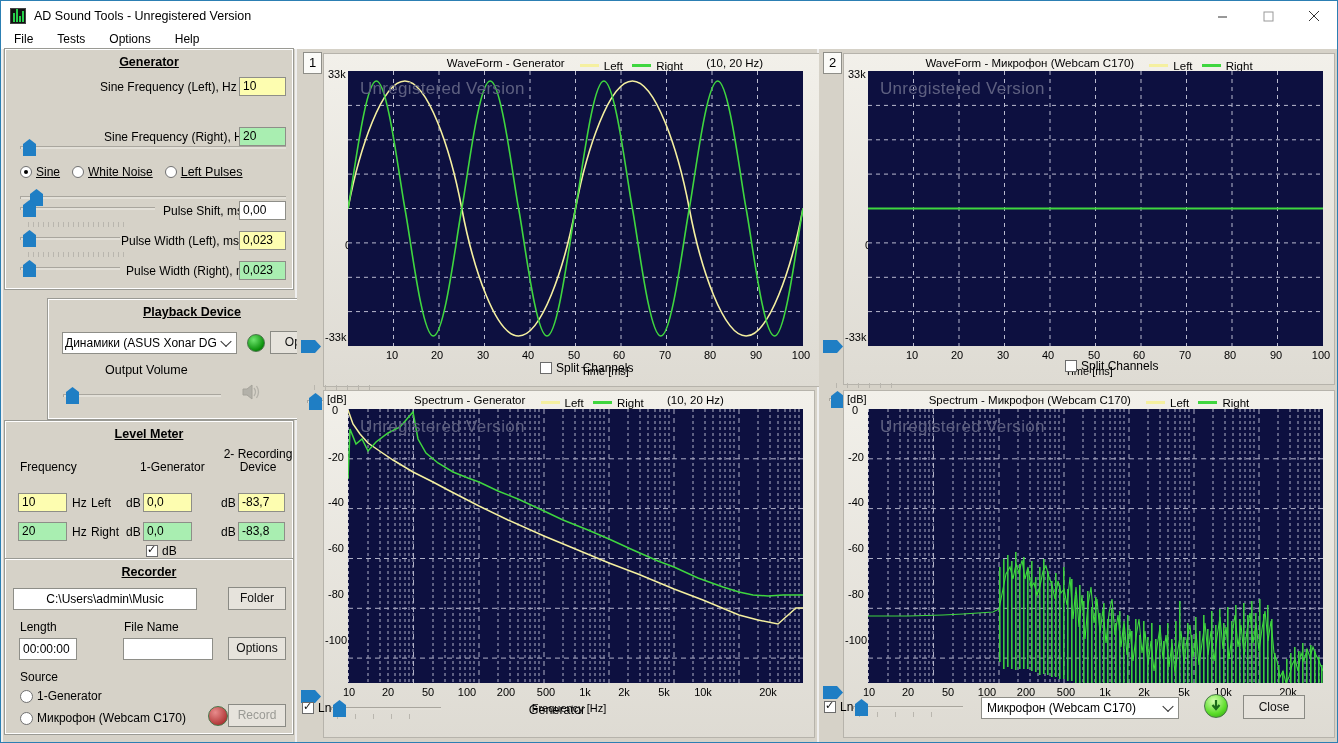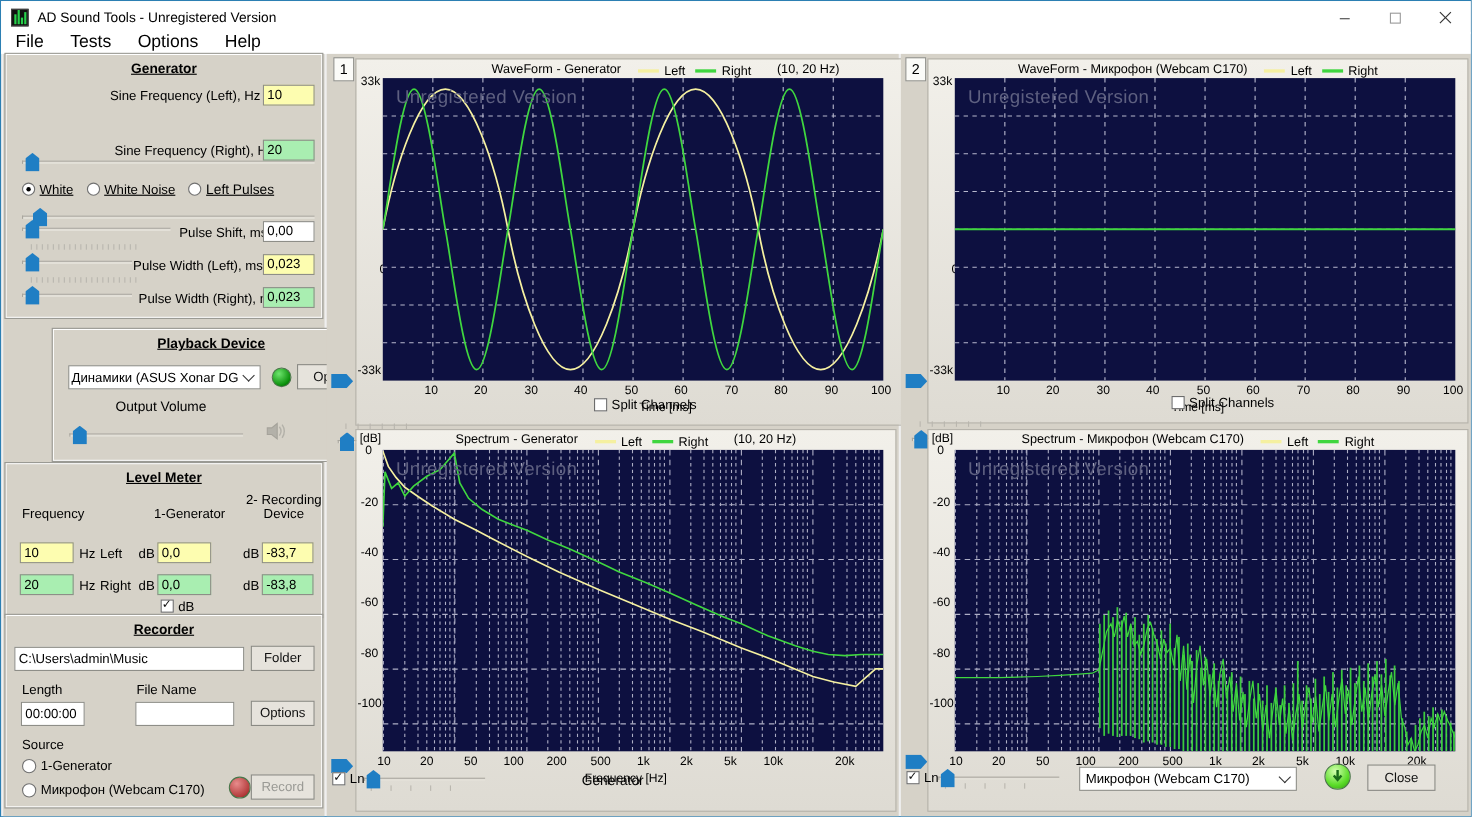--- a/index.html
+++ b/index.html
@@ -21,21 +21,21 @@
              border:1px solid #444; }
   .tb-icon i { position:absolute; bottom:1px; width:2px; background:#27d04b; display:block; }
   .tb-title { font-size:12.5px; color:#000; }
   .tb-btns { margin-left:auto; display:flex; height:30px; }
   .tb-btn { width:46px; height:30px; display:flex; align-items:center;
             justify-content:center; color:#222; font-size:13px; }
 
   
   .menubar { position:absolute; left:0; top:28px; width:1336px; height:20px;
              background:#ffffff; display:flex; align-items:center;
-             padding-left:10px; gap:18px; font-size:16px; }
+             padding-left:10px; gap:18px; font-size:12px; }
   .menubar span { cursor:default; padding:1px 3px; }
 
   
   .left-col  { position:absolute; left:2px;  top:48px; width:292px; height:693px; background:#d6d2c8; }
   .mid-col   { position:absolute; left:296px; top:48px; width:520px; height:693px; background:#d6d2c8; }
   .right-col { position:absolute; left:818px; top:48px; width:518px; height:693px; background:#d6d2c8; }
 
   
   .grp { position:absolute; left:2px; width:288px; background:#d6d2c8;
          border:1px solid #fff; outline:1px solid #9a9a94; }
@@ -170,21 +170,21 @@
       <div class="lbl" style="position:absolute; left:98px; top:80px;">Sine Frequency (Right), Hz</div>
       <div class="fld grn" style="position:absolute; left:233px; top:77px; width:47px;">20</div>
       <div class="slider" style="left:14px; top:140px; width:266px;">
         <div class="track"></div>
         <div class="thumb" style="left:10px;"></div>
       </div>
 
       <div style="position:absolute; left:14px; top:115px; display:flex; gap:12px; align-items:center;">
         <label class="radio">
           <span class="dot on"></span>
-          <span class="ul">White</span>
+          <span class="ul">Sine</span>
         </label>
         <label class="radio">
           <span class="dot"></span>
           <span class="ul">White Noise</span>
         </label>
         <label class="radio">
           <span class="dot"></span>
           <span class="ul" style="font-size:12.5px;">Left Pulses</span>
         </label>
       </div>
@@ -304,21 +304,21 @@
 
       <label class="chk" style="position:absolute; left:140px; top:122px;">
         <span class="box on"></span>
         <span>dB</span>
       </label>
     </div>
 
     <div class="grp" style="top:510px; height:175px;">
       <div class="grp-title">Recorder</div>
 
-      <div class="fld" style="position:absolute; left:7px; top:28px; width:209px; height:22px; line-height:20px;">C:\Users\admin\Music</div>
+      <div class="fld" style="position:absolute; left:7px; top:28px; width:184px; height:22px; line-height:20px;text-align:center;">C:\Users\admin\Music</div>
       <div class="btn" style="position:absolute; left:222px; top:27px; width:58px; height:23px; line-height:21px;">Folder</div>
 
       <div class="lbl" style="position:absolute; left:14px; top:60px;">Length</div>
       <div class="fld" style="position:absolute; left:13px; top:78px; width:58px; height:22px; line-height:20px;">00:00:00</div>
       <div class="lbl" style="position:absolute; left:118px; top:60px;">File Name</div>
       <div class="fld" style="position:absolute; left:117px; top:78px; width:90px; height:22px; line-height:20px;" placeholder=""></div>
       <div class="btn" style="position:absolute; left:222px; top:77px; width:58px; height:23px; line-height:21px;">Options</div>
 
       <div class="lbl" style="position:absolute; left:14px; top:110px;">Source</div>
       <label class="radio" style="position:absolute; left:14px; top:129px;">

